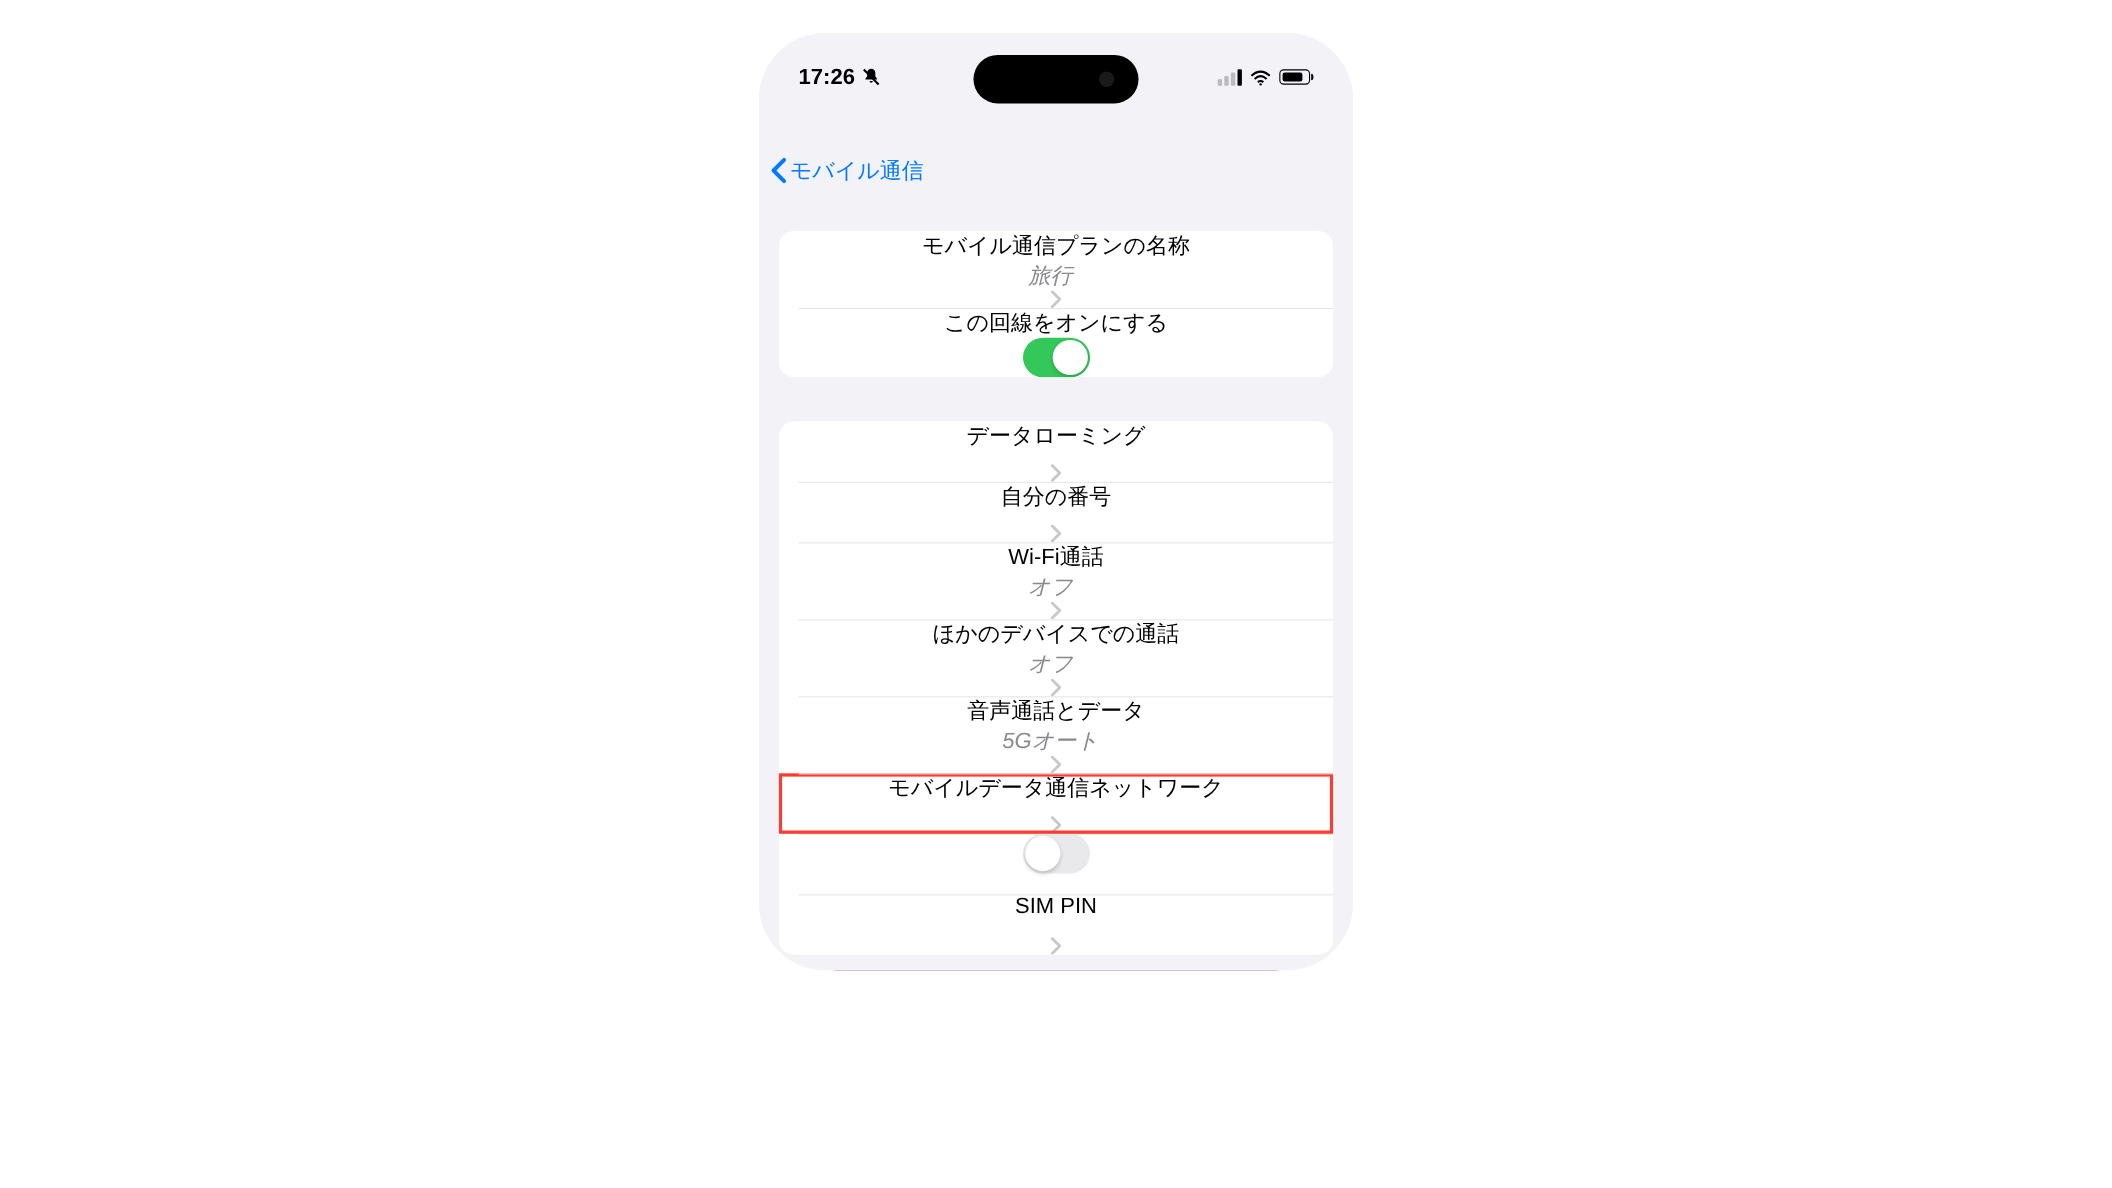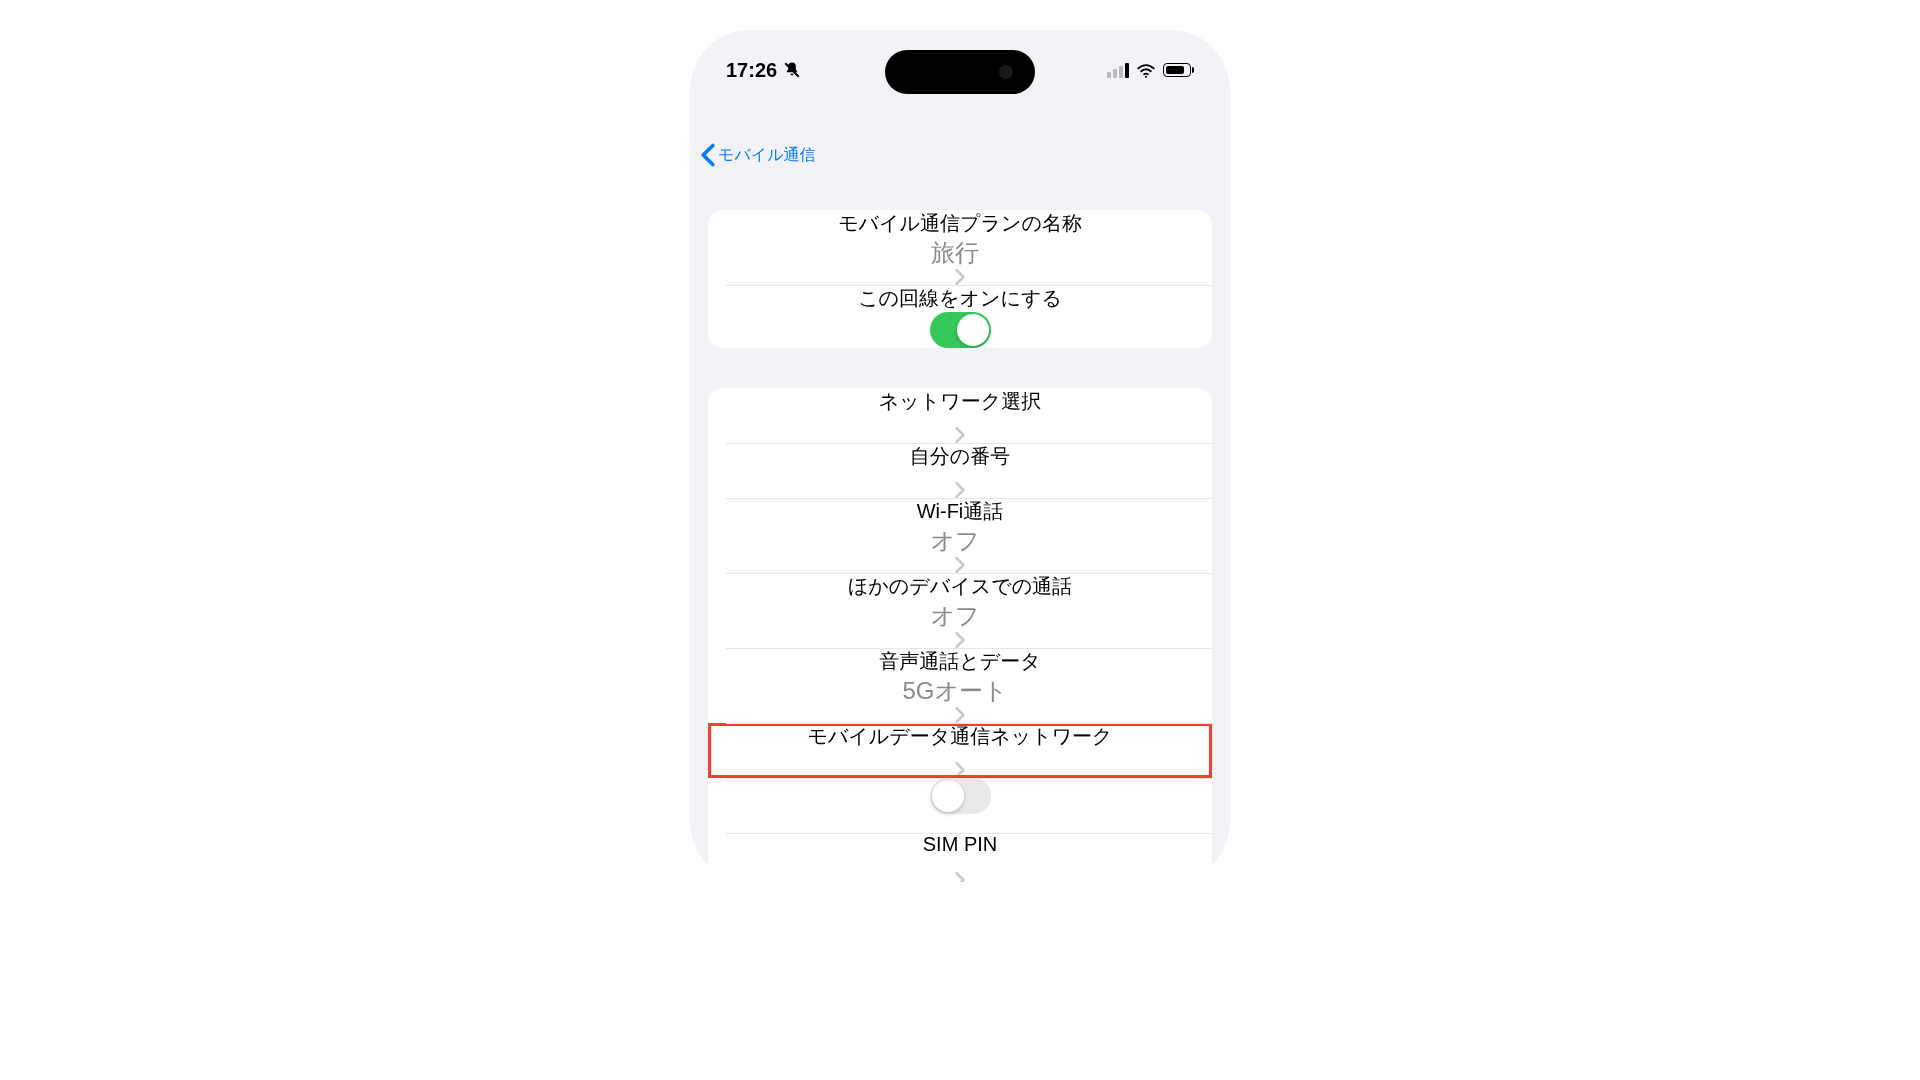--- a/index.html
+++ b/index.html
@@ -128,21 +128,21 @@
       right: 0;
       height: 50px;
       display: flex;
       align-items: center;
       padding: 0 10px;
     }
     .back-button {
       display: flex;
       align-items: center;
       color: #007aff;
-      font-size: 16px;
+      font-size: 20px;
       cursor: pointer;
     }
     .back-chevron {
       width: 16px;
       height: 24px;
       margin-right: 2px;
     }
     .back-chevron svg { display: block; }
 
     .content {
@@ -177,23 +177,24 @@
       right: 0;
       height: 1px;
       background: #e5e5ea;
     }
     .row-label {
       flex: 1;
       font-size: 20px;
       color: #000;
     }
     .row-value {
-      font-size: 24px;
+      font-size: 20px;
       color: #8a8a8e;
       margin-right: 10px;
+      font-style: italic;
     }
     .chevron-right {
       width: 10px;
       height: 16px;
       flex-shrink: 0;
     }
     .chevron-right svg { display: block; }
     .toggle {
       width: 61px;
       height: 36px;
@@ -289,21 +290,21 @@
         <div class="row">
           <span class="row-label">この回線をオンにする</span>
           <div class="toggle toggle-on">
             <div class="toggle-knob"></div>
           </div>
         </div>
       </div>
 
       <div class="group">
         <div class="row">
-          <span class="row-label">ネットワーク選択</span>
+          <span class="row-label">データローミング</span>
           <span class="chevron-right">
             <svg width="10" height="16" viewBox="0 0 8 14" fill="none" stroke="#c7c7cc" stroke-width="2.2" stroke-linecap="round" stroke-linejoin="round">
                 <polyline points="1,1 7,7 1,13"></polyline>
               </svg>
           </span>
         </div>
         <div class="row">
           <span class="row-label">自分の番号</span>
           <span class="chevron-right">
             <svg width="10" height="16" viewBox="0 0 8 14" fill="none" stroke="#c7c7cc" stroke-width="2.2" stroke-linecap="round" stroke-linejoin="round">

